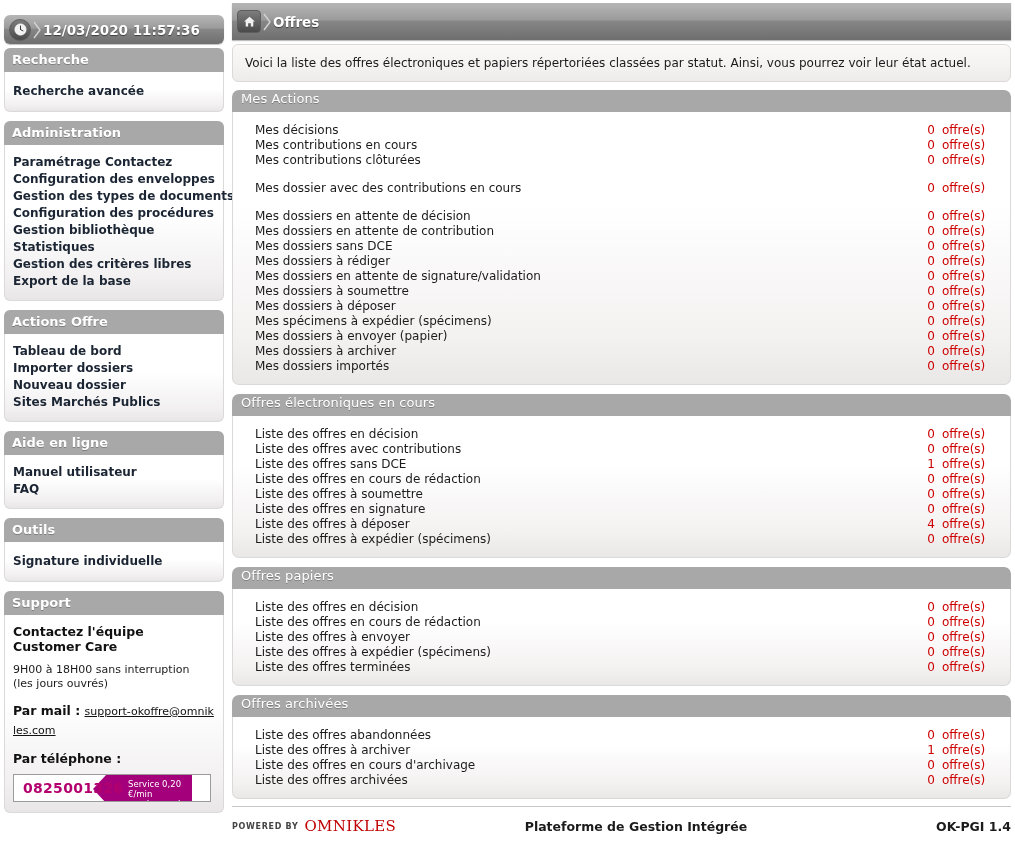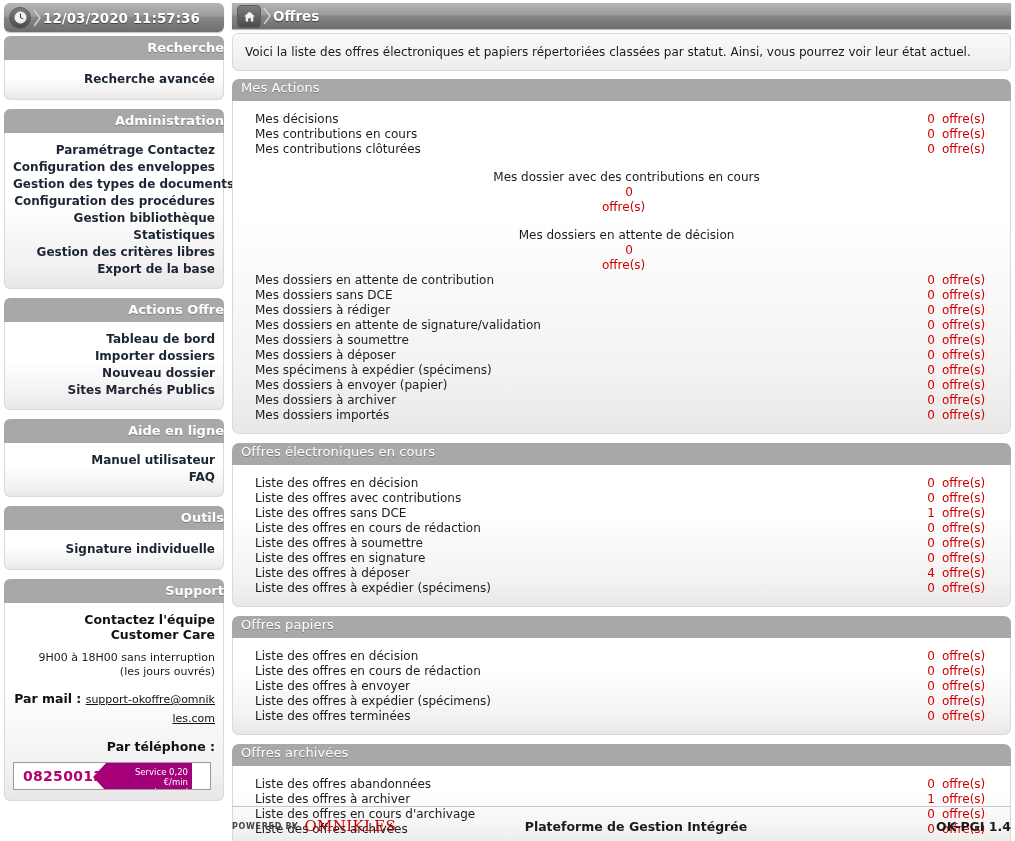--- a/index.html
+++ b/index.html
@@ -23,21 +23,21 @@
     padding: 1px 0 5px 9px;
     letter-spacing: .1px;
     text-shadow: 0 1px 0 rgba(0,0,0,.25);
     border-radius: 7px 7px 0 0;
     line-height: 16px;
   }
 
   
   #sidebar {
     position: absolute;
-    left: 0; top: 0;
+    left: 0; top: 12px;
     width: 228px;
   }
 
   .topbar {
     height: 29px;
     margin: 3px 4px 4px 4px;
     border-radius: 6px;
     background: linear-gradient(to bottom, #b6b6b6 0%, #9b9b9b 45%, #868686 50%, #6e6e6e 100%);
     display: flex;
     align-items: center;
@@ -60,21 +60,21 @@
     color: #cfcfcf;
   }
   .topbar-label {
     color: #ffffff;
     font-weight: bold;
     font-size: 13.5px;
     text-shadow: 0 1px 1px rgba(0,0,0,.5);
     white-space: nowrap;
   }
 
-  .side-block { margin: 0 4px 9px 4px; text-align: right; }
+  .side-block { margin: 0 4px 9px 4px; }
   .side-head {
     background: #a8a8a8;
     color: #ffffff;
     font-weight: bold;
     font-size: 13px;
     padding: 4px 0 4px 8px;
     border-radius: 6px 6px 0 0;
     text-shadow: 0 1px 0 rgba(0,0,0,.25);
     line-height: 16px;
   }
@@ -168,21 +168,21 @@
   }
   .phone-tag b { font-weight: normal; display: block; }
 
   
   #main {
     position: absolute;
     left: 232px; top: 0;
     width: 783px;
   }
   .crumbbar {
-    height: 26px;
+    height: 37px;
     margin: 3px 4px 4px 0;
     border-radius: 0;
     background: linear-gradient(to bottom, #b6b6b6 0%, #9b9b9b 45%, #868686 50%, #6e6e6e 100%);
     display: flex;
     align-items: center;
     box-shadow: 0 1px 1px rgba(0,0,0,.25);
   }
   .crumb-home {
     width: 22px; height: 21px;
     margin-left: 5px;
@@ -218,21 +218,21 @@
     border-radius: 0 0 7px 7px;
     padding: 11px 0 10px 0;
   }
   .row {
     display: flex;
     align-items: center;
     font-size: 12px;
     line-height: 15px;
     padding: 0 12px 0 22px;
   }
-  .row.gap { margin-top: 13px; flex-direction: column; }
+  .row.gap { margin-top: 13px; }
   .row-label {
     color: #1b1b1b;
     text-decoration: none;
     cursor: pointer;
     white-space: nowrap;
   }
   .row-fill { flex: 1 1 auto; }
   .row-count {
     color: #cc0000;
     width: 13px;

